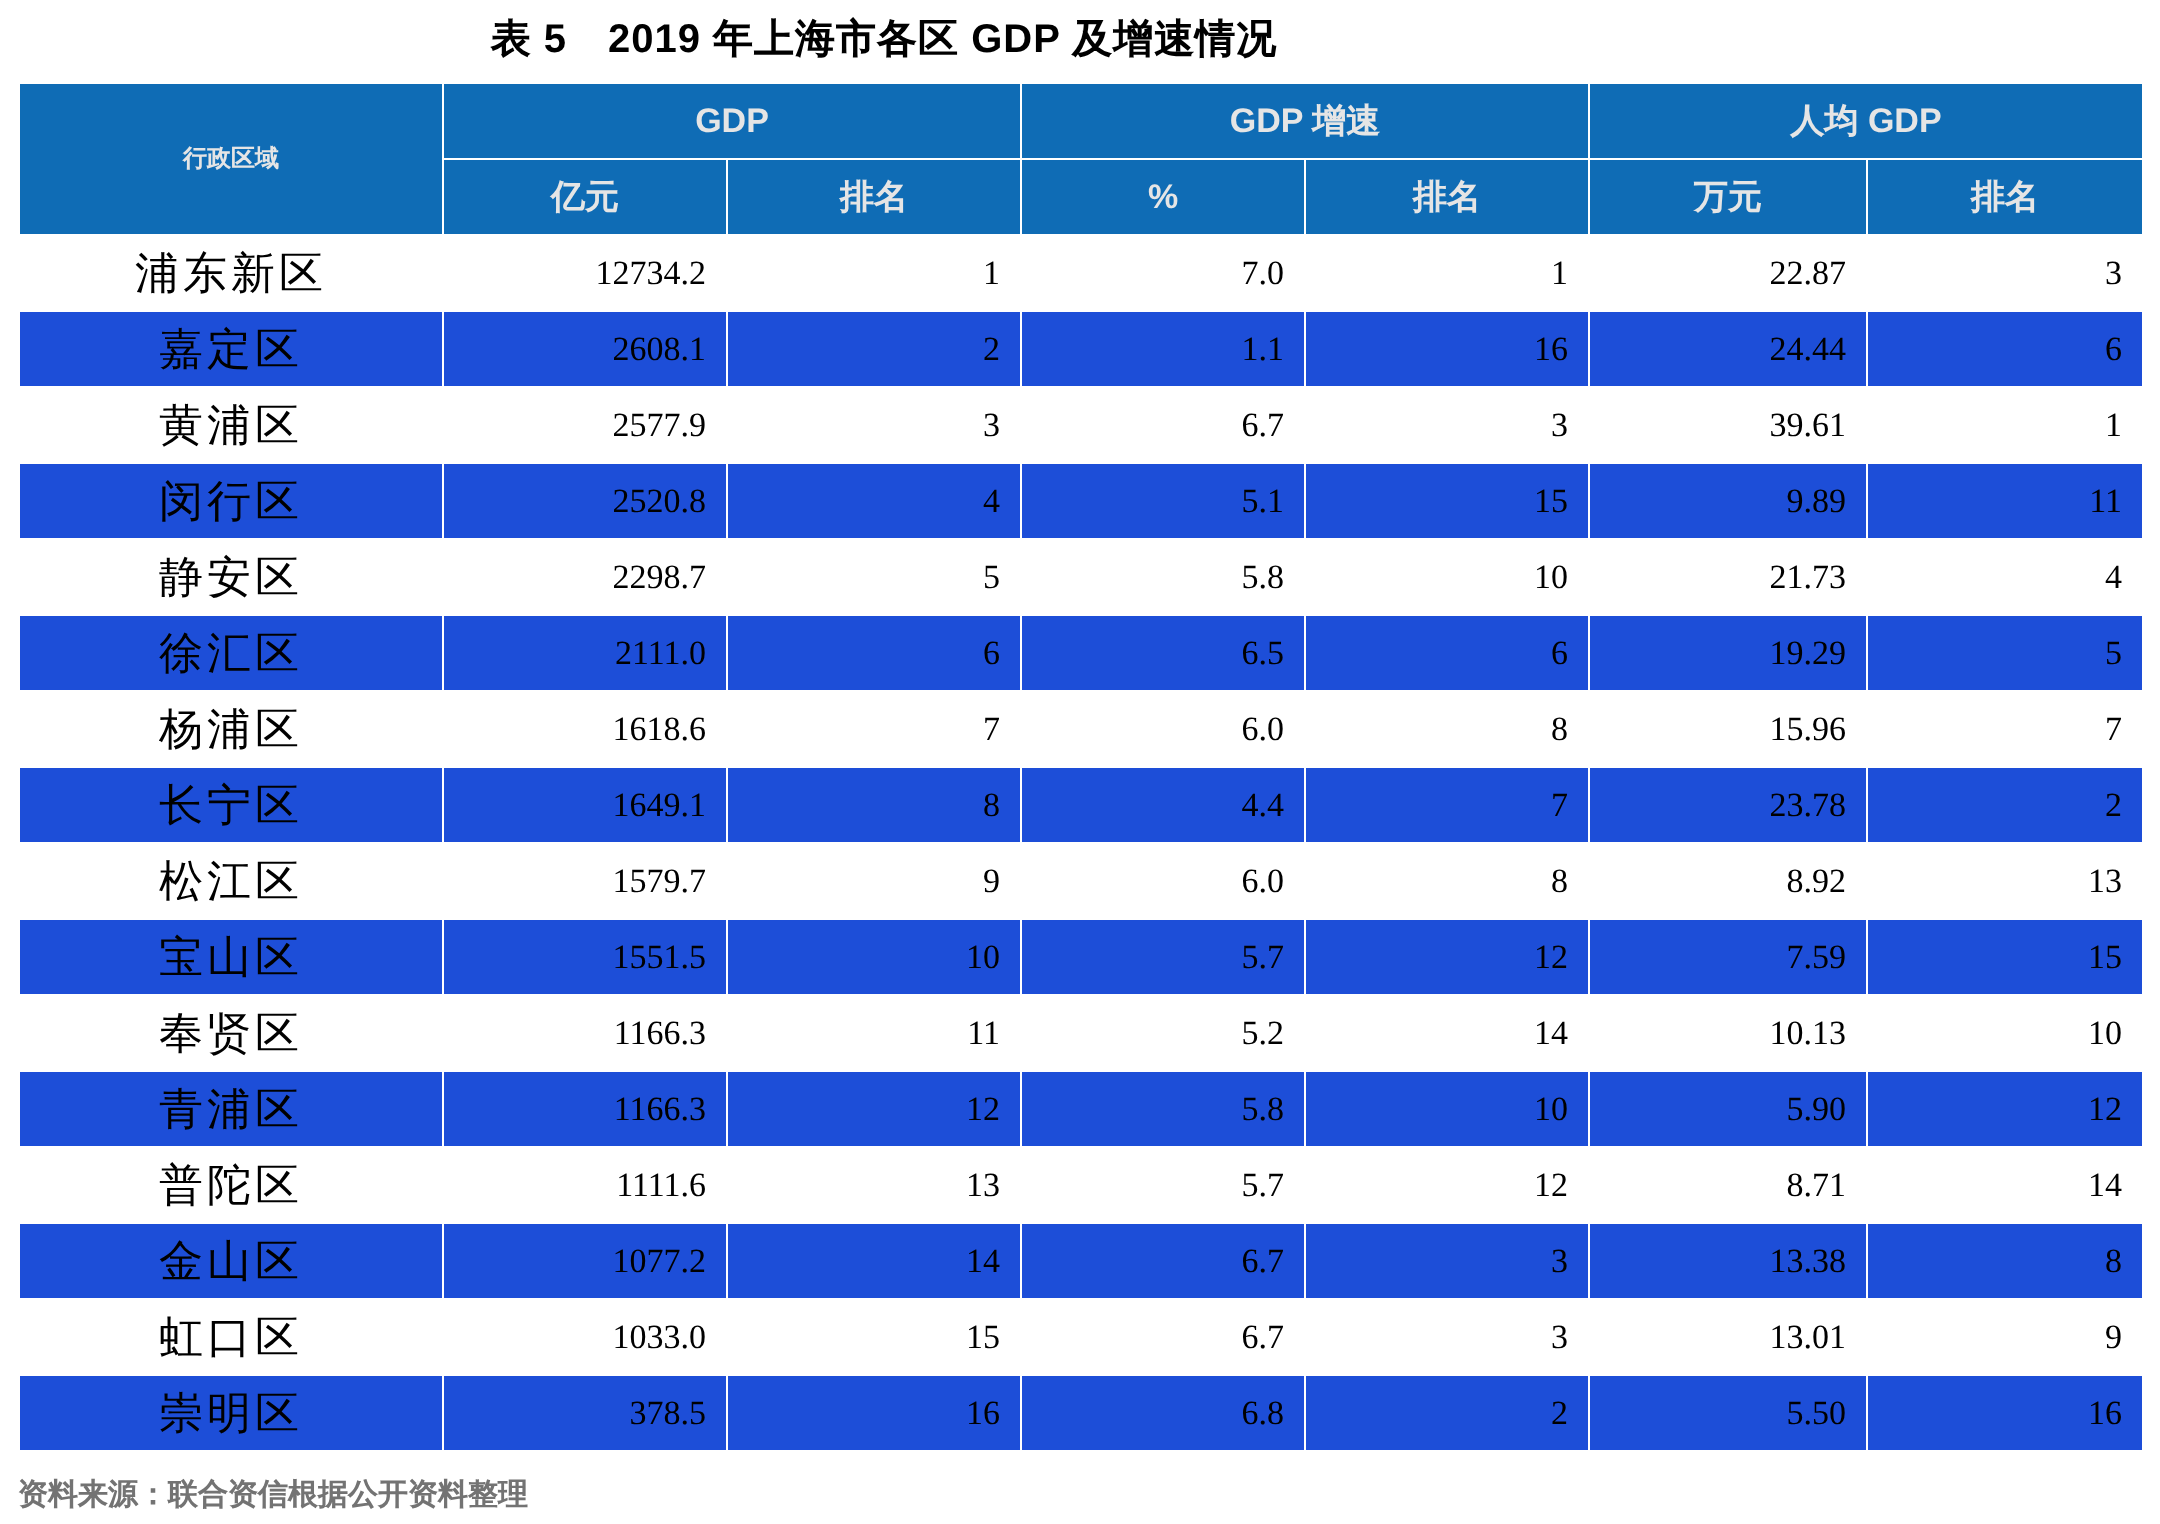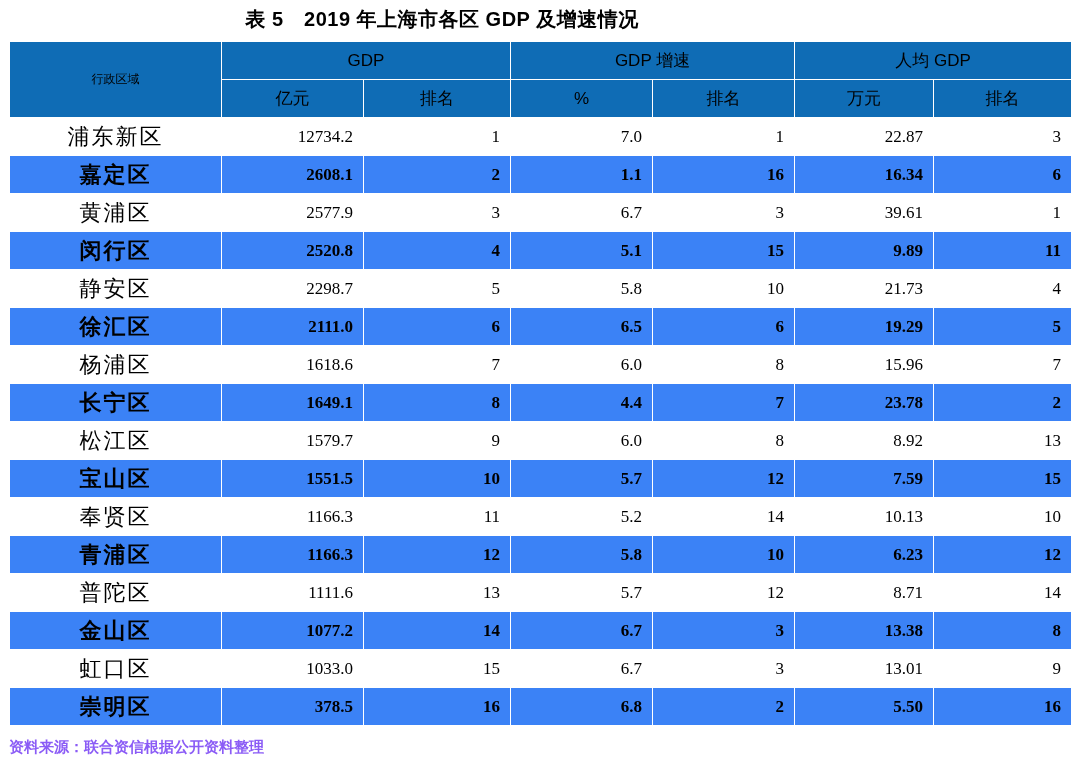--- a/index.html
+++ b/index.html
@@ -46,23 +46,23 @@
 
   table.gdp th, table.gdp td {
     border: 1px solid #ffffff;
     height: 38px;
     font-size: 17px;
     padding: 0 10px;
     box-sizing: border-box;
   }
   thead th {
     background: #0f6cb5;
-    color: #000000;
-    font-family: "Liberation Sans", sans-serif;
-    font-weight: normal;
+    color: #e5e5e5;
+    font-family: "Liberation Sans", sans-serif;
+    font-weight: bold;
     text-align: center;
     font-size: 18px;
     margin-top: 12px;
   }
   thead th.region {
     font-size: 12px;
   }
   tbody td {
     border: 1px solid #c7d8ea;
     text-align: right;
@@ -71,29 +71,28 @@
   tbody td.name {
     text-align: center;
     letter-spacing: 2px;
     font-family: "Liberation Sans", sans-serif;
     font-size: 22px;
   }
   tbody tr.odd td {
     background: #ffffff;
   }
   tbody tr.even td {
-    background: #3b82f6;
-    font-weight: bold;
+    background: #1d4ed8;
   }
   .source {
     font-family: "Liberation Sans", sans-serif;
     font-size: 15px;
     font-weight: bold;
     padding: 12px 9px 0 9px;
-    color: #8b5cf6;
+    color: #737373;
   }
 </style>
 </head>
 <body>
 
 <div class="page">
 
   <div class="table-title">表 5　2019 年上海市各区 GDP 及增速情况</div>
 
   <table class="gdp">
@@ -131,21 +130,21 @@
         <td>1</td>
         <td>22.87</td>
         <td>3</td>
       </tr>
       <tr class="even">
         <td class="name">嘉定区</td>
         <td>2608.1</td>
         <td>2</td>
         <td>1.1</td>
         <td>16</td>
-        <td>16.34</td>
+        <td>24.44</td>
         <td>6</td>
       </tr>
       <tr class="odd">
         <td class="name">黄浦区</td>
         <td>2577.9</td>
         <td>3</td>
         <td>6.7</td>
         <td>3</td>
         <td>39.61</td>
         <td>1</td>
@@ -221,21 +220,21 @@
         <td>14</td>
         <td>10.13</td>
         <td>10</td>
       </tr>
       <tr class="even">
         <td class="name">青浦区</td>
         <td>1166.3</td>
         <td>12</td>
         <td>5.8</td>
         <td>10</td>
-        <td>6.23</td>
+        <td>5.90</td>
         <td>12</td>
       </tr>
       <tr class="odd">
         <td class="name">普陀区</td>
         <td>1111.6</td>
         <td>13</td>
         <td>5.7</td>
         <td>12</td>
         <td>8.71</td>
         <td>14</td>

